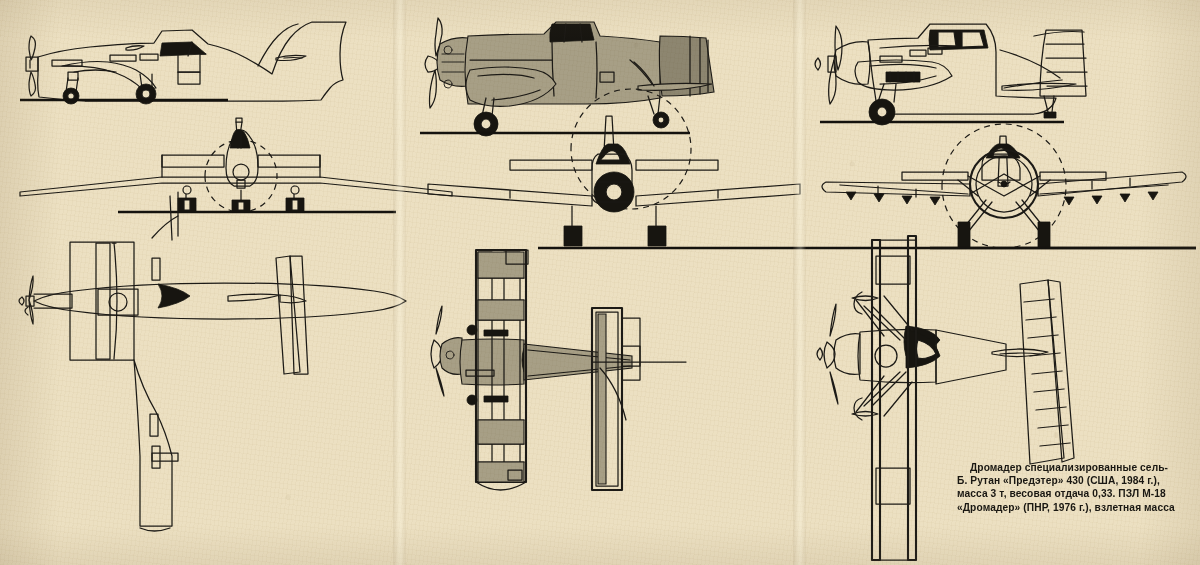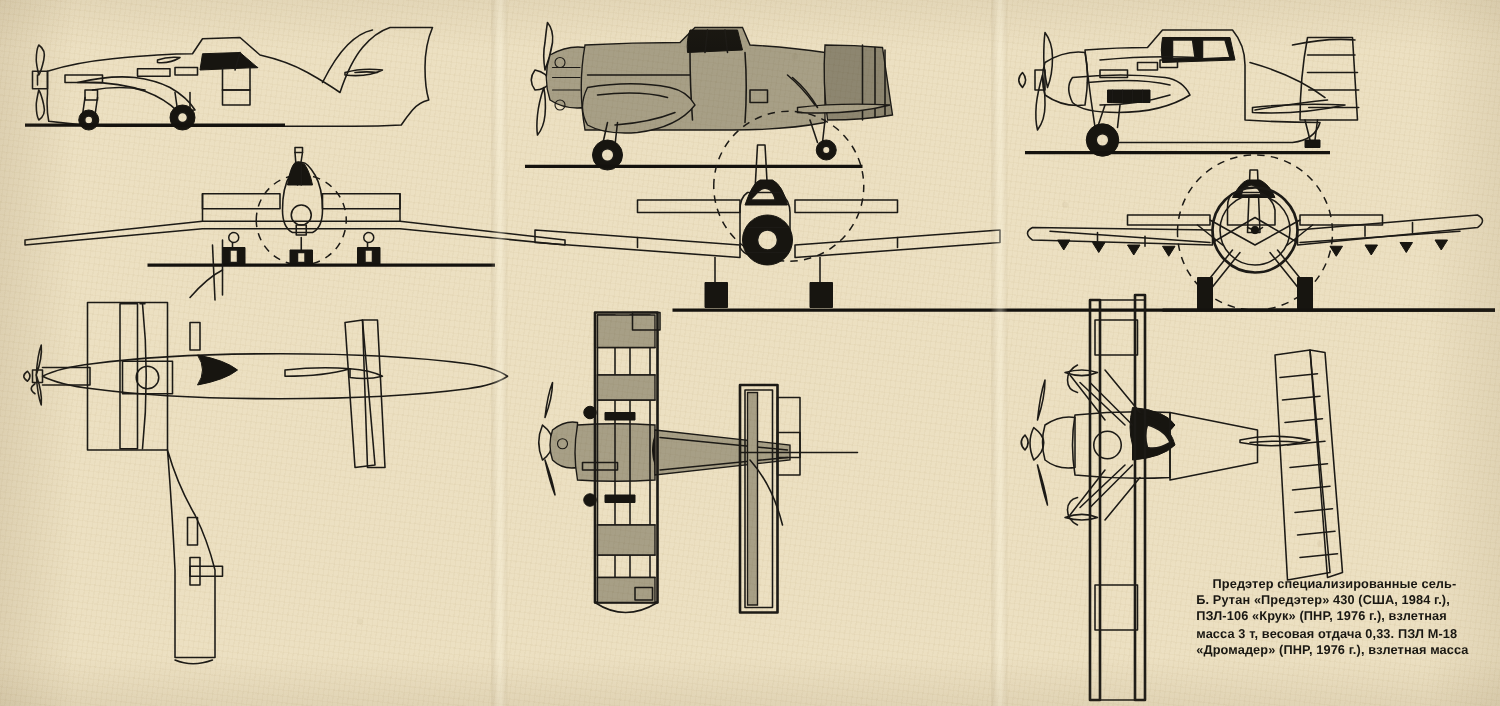--- a/index.html
+++ b/index.html
@@ -472,21 +472,20 @@
       <path class="ink" d="M856,300 L884,336 M856,412 L884,376"></path>
     </g>
   </svg>
 
   <div id="paper-texture"></div>
   <div class="gutter" id="gutter-left"></div>
   <div class="gutter" id="gutter-right"></div>
   <div id="paper-vignette"></div>
 
   <div id="caption">
-    <p><span class="indent"></span><span>Предэтер   специализированные   сель-</span></p>
+    <p><span class="indent"></span><span>Дромадер   специализированные   сель-</span></p>
     <p>Б.  Рутан  «Предэтер»  430  (США,  1984 г.),</p>
-    <p>ПЗЛ-106  «Крук»  (ПНР,  1976 г.),  взлетная</p>
     <p>масса 3 т, весовая отдача 0,33. ПЗЛ М-18</p>
     <p>«Дромадер» (ПНР, 1976 г.), взлетная масса</p>
 
   </div>
 
 </div>
 
 </body></html>

